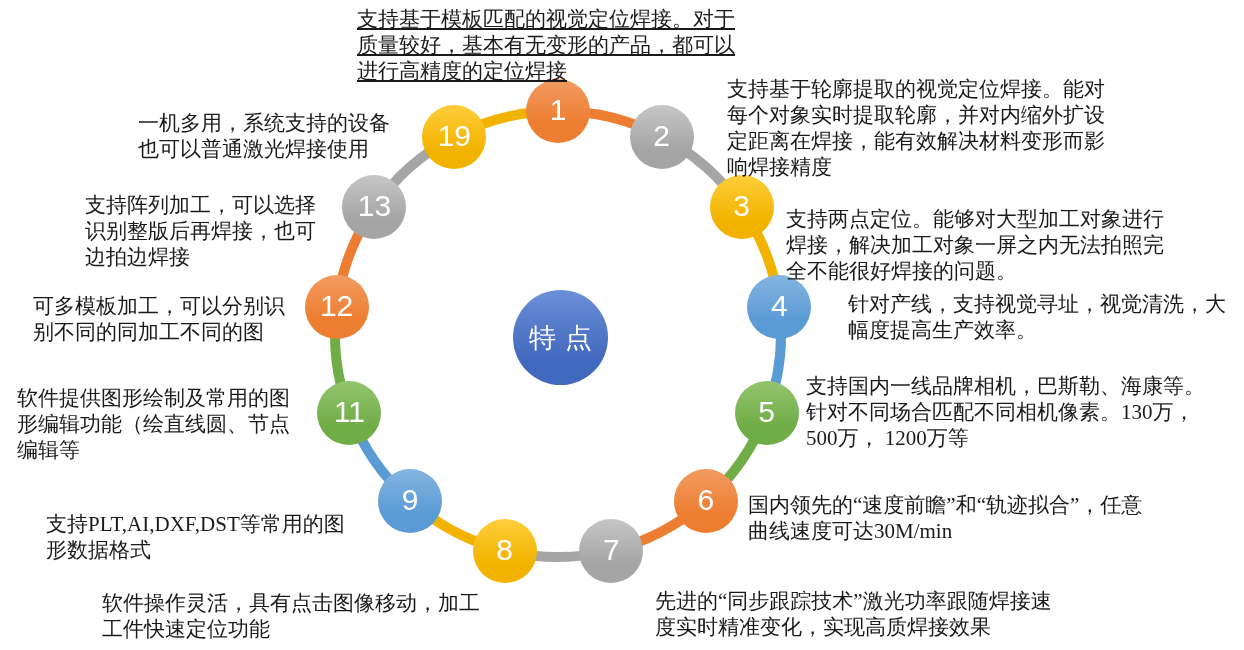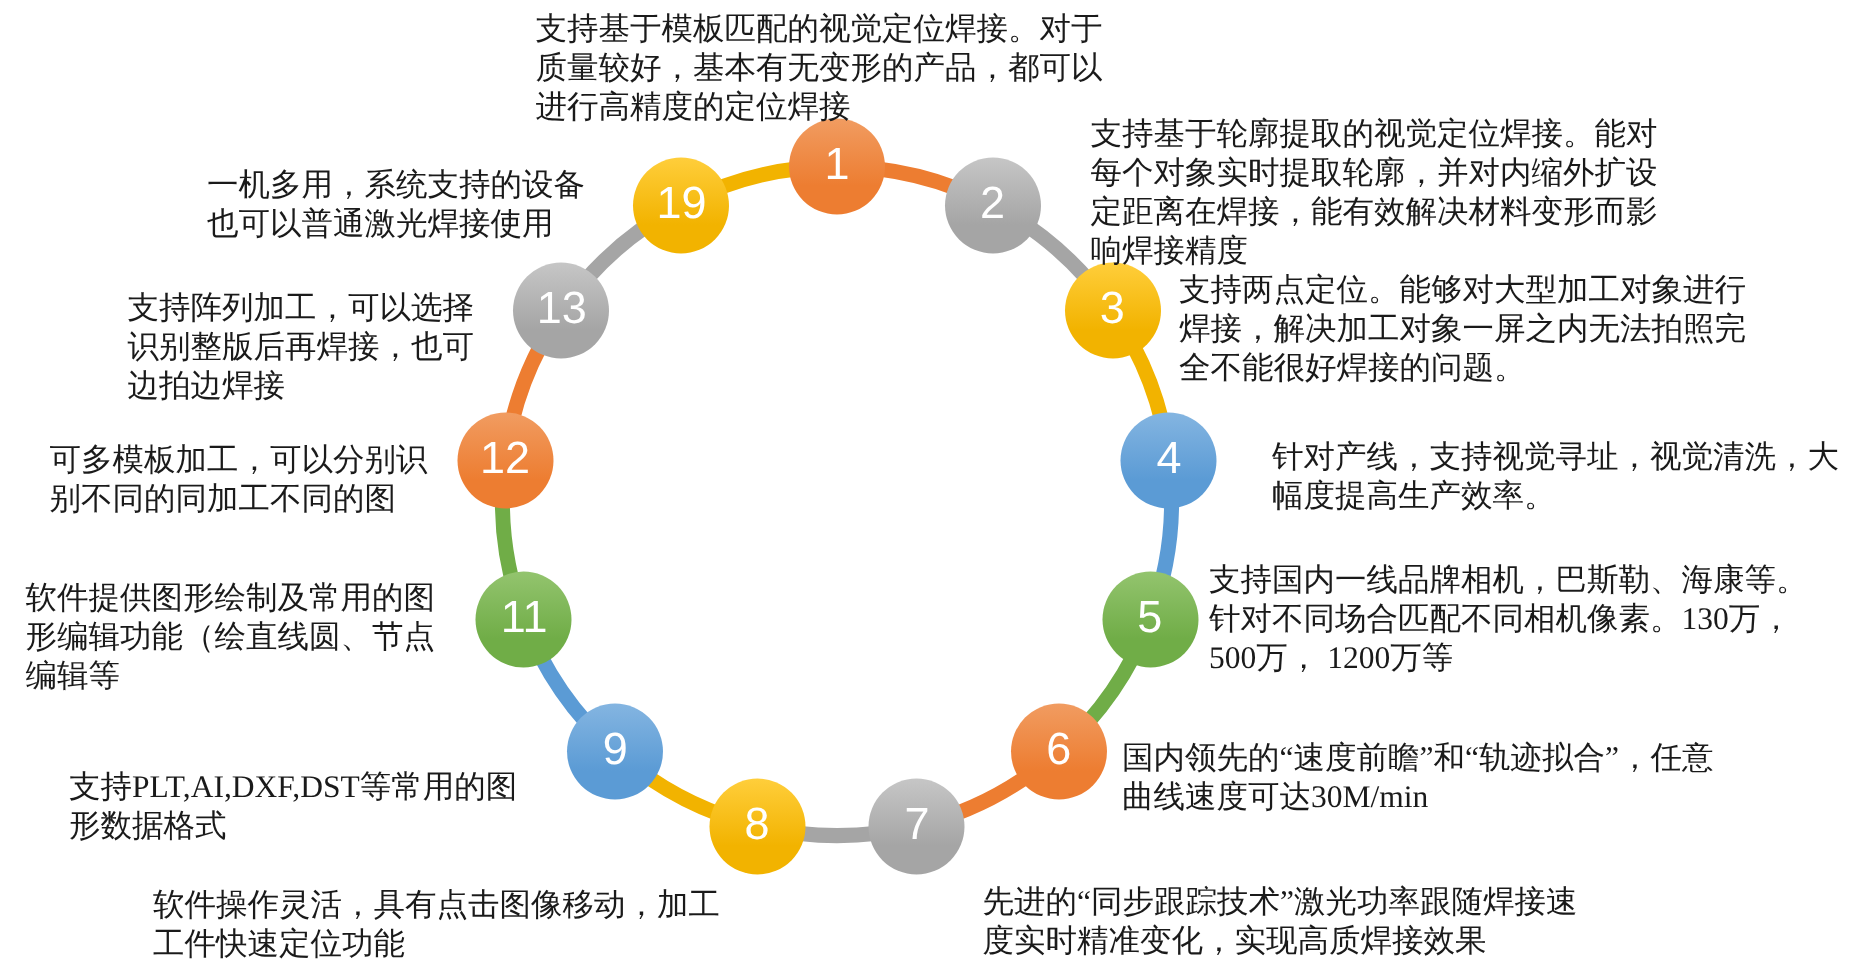--- a/index.html
+++ b/index.html
@@ -117,28 +117,28 @@
     <span class="node-number">12</span>
   </div>
       <div class="node" style="left: 342.475px; top: 175.322px; width: 64px; height: 64px; background: linear-gradient(rgb(198, 198, 198) 0%, rgb(165, 165, 165) 70%);">
     <span class="node-number">13</span>
   </div>
       <div class="node" style="left: 422.367px; top: 104.543px; width: 64px; height: 64px; background: linear-gradient(rgb(255, 206, 59) 0%, rgb(242, 179, 0) 70%);">
     <span class="node-number">19</span>
   </div>
     </div>
   <div id="texts-layer">
-      <div class="feature-text" style="left: 357px; top: 6px;">支持基于模板匹配的视觉定位焊接。对于
+      <div class="feature-text" style="left: 357px; top: 6px; text-decoration: underline;">支持基于模板匹配的视觉定位焊接。对于
 质量较好，基本有无变形的产品，都可以
 进行高精度的定位焊接</div>
       <div class="feature-text" style="left: 727px; top: 76px;">支持基于轮廓提取的视觉定位焊接。能对
 每个对象实时提取轮廓，并对内缩外扩设
 定距离在焊接，能有效解决材料变形而影
 响焊接精度</div>
-      <div class="feature-text" style="left: 786px; top: 180px;">支持两点定位。能够对大型加工对象进行
+      <div class="feature-text" style="left: 786px; top: 206px;">支持两点定位。能够对大型加工对象进行
 焊接，解决加工对象一屏之内无法拍照完
 全不能很好焊接的问题。</div>
       <div class="feature-text" style="left: 828px; top: 291px; margin-left: 20px;">针对产线，支持视觉寻址，视觉清洗，大
 幅度提高生产效率。</div>
       <div class="feature-text" style="left: 806px; top: 373px;">支持国内一线品牌相机，巴斯勒、海康等。
 针对不同场合匹配不同相机像素。130万，
 500万， 1200万等</div>
       <div class="feature-text" style="left: 748px; top: 492px;">国内领先的“速度前瞻”和“轨迹拟合”，任意
 曲线速度可达30M/min</div>
       <div class="feature-text" style="left: 655px; top: 588px;">先进的“同步跟踪技术”激光功率跟随焊接速
@@ -151,13 +151,16 @@
 形编辑功能（绘直线圆、节点
 编辑等</div>
       <div class="feature-text" style="left: 33px; top: 293px;">可多模板加工，可以分别识
 别不同的同加工不同的图</div>
       <div class="feature-text" style="left: 85px; top: 192px;">支持阵列加工，可以选择
 识别整版后再焊接，也可
 边拍边焊接</div>
       <div class="feature-text" style="left: 138px; top: 110px;">一机多用，系统支持的设备
 也可以普通激光焊接使用</div>
     </div>
+  <div class="center-circle" id="center-circle" style="background: linear-gradient(rgb(108, 143, 216) 0%, rgb(64, 104, 188) 75%);">
+    <span class="center-label">特点</span>
+  </div>
 </div>
 
 </body></html>

